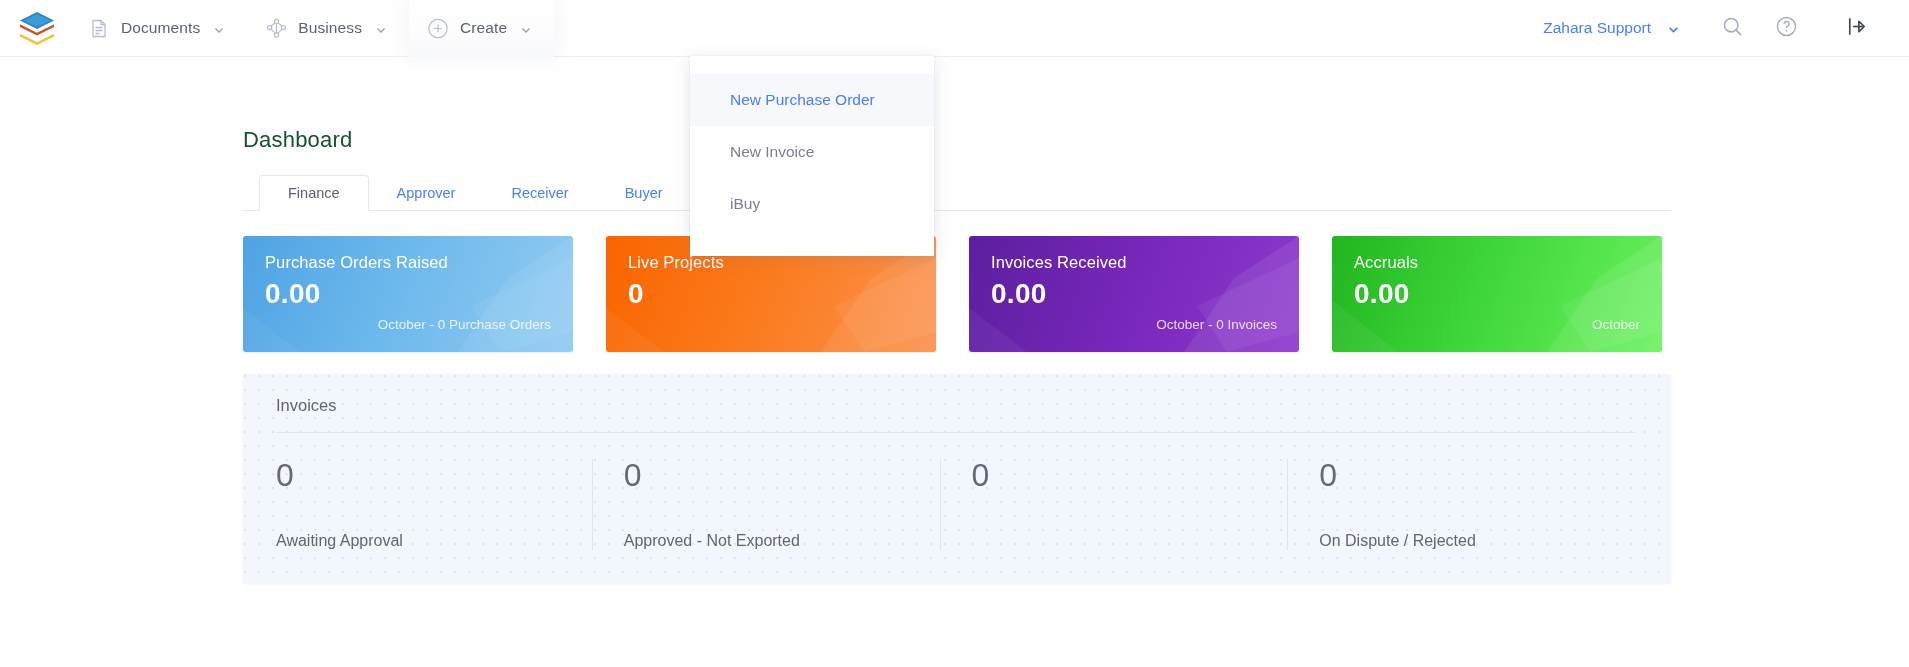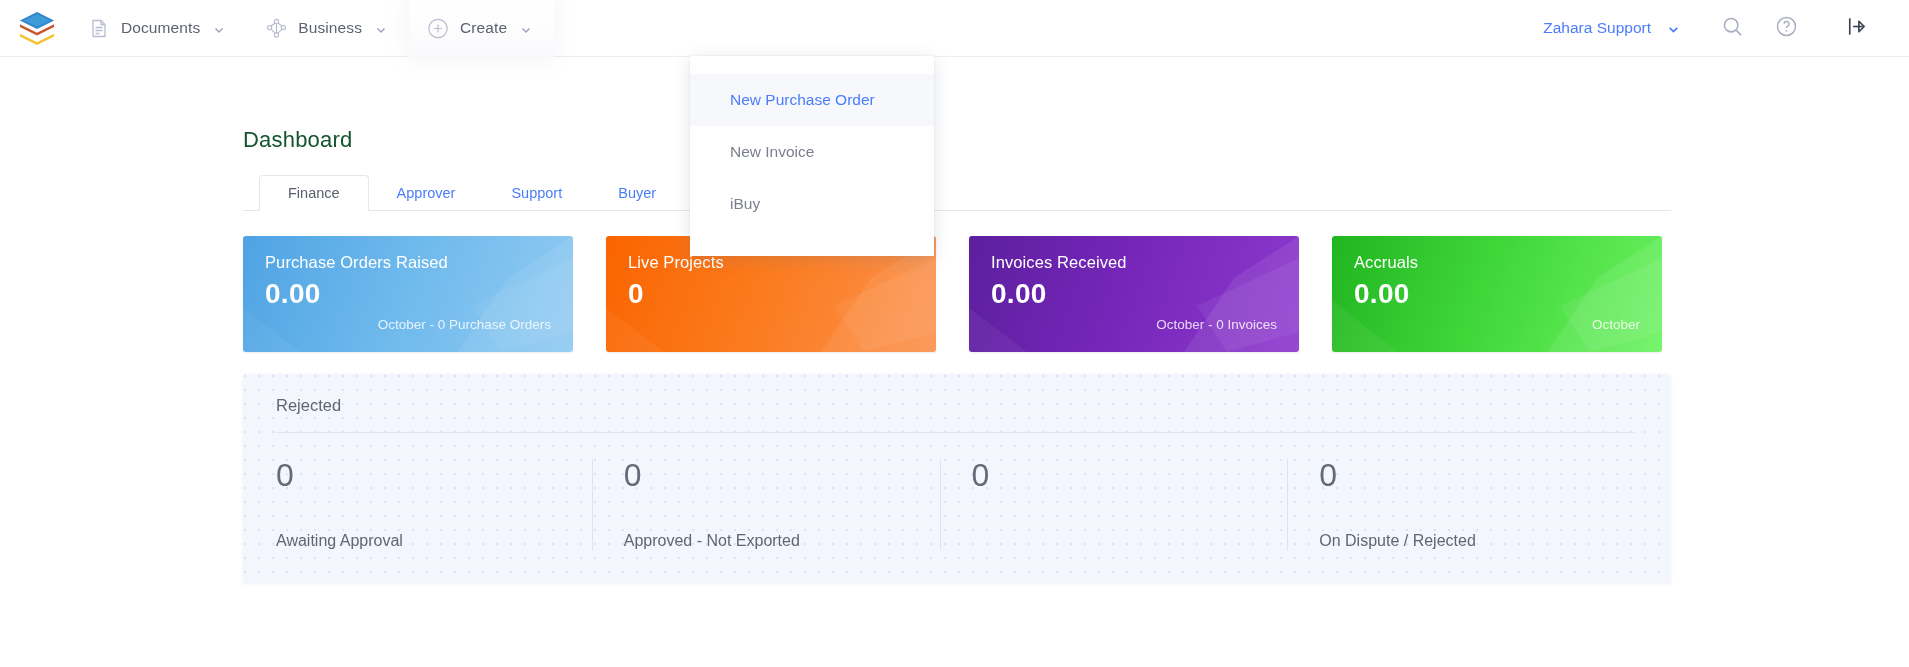--- a/index.html
+++ b/index.html
@@ -369,21 +369,21 @@
   <h1 class="page-title">Dashboard</h1>
 
   <div class="tabs">
     <div class="tab active">
       <span>Finance</span>
     </div>
     <div class="tab">
       <span>Approver</span>
     </div>
     <div class="tab">
-      <span>Support</span>
+      <span>Receiver</span>
     </div>
     <div class="tab">
       <span>Buyer</span>
     </div>
   </div>
 
   <div class="cards">
 
     <div class="card card-blue">
       <svg class="poly" viewBox="0 0 330 116" preserveAspectRatio="none">
@@ -425,21 +425,21 @@
         <polygon points="0,64 66,116 0,116" fill="#ffffff" opacity=".06"></polygon>
       </svg>
       <div class="c-title">Accruals</div>
       <div class="c-value">0.00</div>
       <div class="c-sub">October</div>
     </div>
 
   </div>
 
   <div class="panel">
-    <div class="panel-title">Rejected</div>
+    <div class="panel-title">Invoices</div>
     <div class="stats">
 
       <div class="stat">
         <div class="s-value">0</div>
         <div class="s-label">Awaiting Approval</div>
       </div>
 
       <div class="stat">
         <div class="s-value">0</div>
         <div class="s-label">Approved - Not Exported</div>

